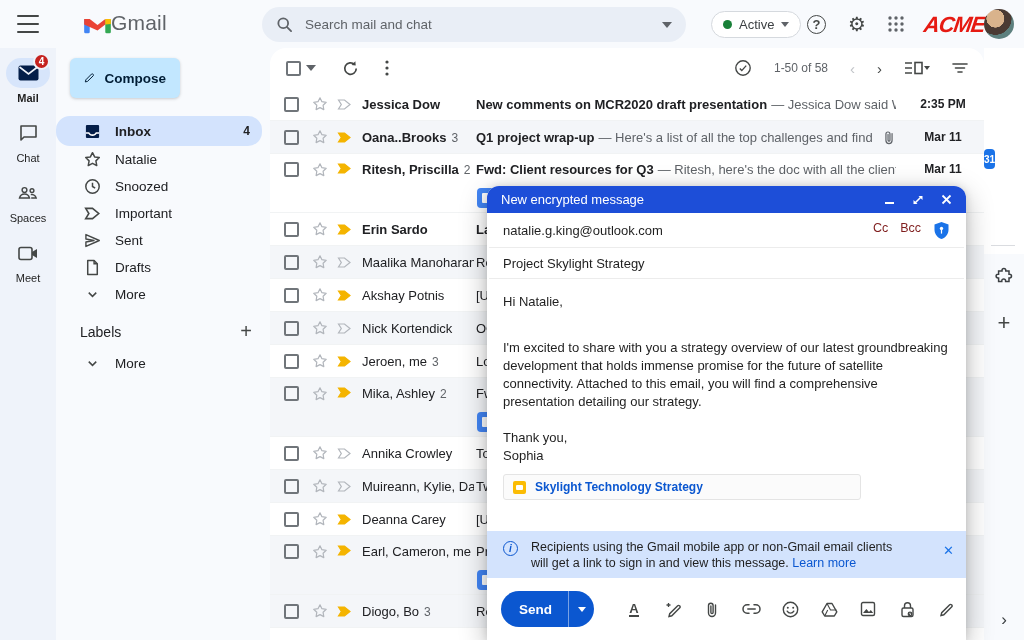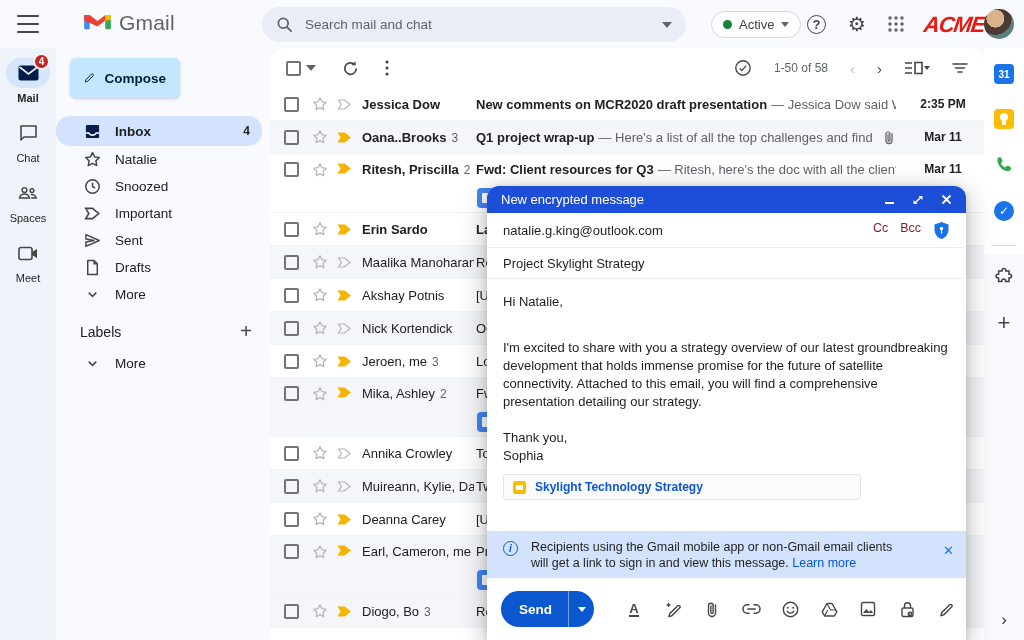--- a/index.html
+++ b/index.html
@@ -4,21 +4,21 @@
 <style>
   *{box-sizing:border-box;margin:0;padding:0}
   html,body{width:1024px;height:640px;overflow:hidden}
   body{font-family:"Liberation Sans","DejaVu Sans",sans-serif;background:#f8fafd;color:#202124}
   .page{position:relative;width:1024px;height:640px;background:#f8fafd}
 
   
   .topbar{position:absolute;top:0;left:0;right:0;height:48px}
   .hamburger{position:absolute;left:17px;top:15px;width:22px;height:18px;display:flex;flex-direction:column;justify-content:space-between;cursor:pointer}
   .hamburger i{height:2px;background:#444746;border-radius:1px}
-  .gmail-logo{position:absolute;left:84px;top:11px;display:flex;align-items:flex-start;gap:8px}
+  .gmail-logo{position:absolute;left:84px;top:11px;display:flex;align-items:flex-end;gap:0}
   .gmail-logo .wordmark{font-size:21px;color:#5f6368;letter-spacing:.2px}
   .searchbar{position:absolute;left:262px;top:7px;width:424px;height:35px;background:#e9eef6;border-radius:18px;display:flex;align-items:center;padding:0 14px;gap:12px}
   .searchbar .ph{font-size:13.5px;color:#5f6368;flex:1}
   .caret{width:0;height:0;border-left:5px solid transparent;border-right:5px solid transparent;border-top:6px solid #5f6368}
   .status-pill{position:absolute;left:711px;top:11px;height:27px;border:1px solid #d5d9de;border-radius:14px;background:#fff;display:flex;align-items:center;gap:7px;padding:0 11px;font-size:13px;color:#3c4043}
   .status-pill .dot{width:9px;height:9px;border-radius:50%;background:#188038}
   .status-pill .caret{border-top-width:5px;border-left-width:4px;border-right-width:4px}
   .tb-icon{position:absolute;top:13px;width:22px;height:22px;display:flex;align-items:center;justify-content:center;color:#444746;cursor:pointer}
   .help-icon{left:807px;font-size:13px;border:1.8px solid #444746;border-radius:50%;width:19px;height:19px;top:15px;font-weight:700}
   .gear-icon{left:846px;font-size:20px}
@@ -77,21 +77,21 @@
   .row.unread .sname,.row.unread .stitle,.row.unread .sdate{font-weight:700}
   .sdate{flex:none;margin-left:24px;font-size:12px;color:#202124;min-width:46px;text-align:center}
   .clip{flex:none;margin-left:10px;display:none}
   .row.hasclip .clip{display:flex}
   .chipfrag{display:none;position:absolute;left:207px;top:34px;width:52px;height:20px;background:#4285f4;border-radius:4px}
   .chipfrag::after{content:"";position:absolute;left:5px;top:5px;width:7px;height:10px;background:#fff;border-radius:1px}
   .row.haschip .chipfrag{display:block}
 
   
   .rightstrip{position:absolute;right:0;top:48px;width:40px;bottom:0}
-  .rs-card{position:absolute;top:0;left:0;right:0;height:206px;background:#fff;display:flex;flex-direction:column;align-items:center;padding-top:16px;gap:25px}
+  .rs-card{position:absolute;top:0;left:0;right:0;height:206px;background:#fff;display:flex;flex-direction:row;align-items:center;padding-top:16px;gap:25px}
   .rs-div{position:absolute;top:197px;left:7px;right:9px;border-top:1px solid #dadce0}
   .rs-low{position:absolute;top:218px;left:0;right:0;display:flex;flex-direction:column;align-items:center;gap:24px}
   .rs-ic{width:22px;height:22px;display:flex;align-items:center;justify-content:center;cursor:pointer}
   .cal{background:#1a73e8;border-radius:4px;color:#fff;font-size:10px;font-weight:700;width:20px;height:20px}
   .keep{background:#fbbc04;border-radius:4px;width:20px;height:20px;position:relative}
   .keep::after{content:"";position:absolute;left:6px;top:4px;width:8px;height:8px;border-radius:50%;background:#fff}
   .keep::before{content:"";position:absolute;left:8px;top:12px;width:4px;height:4px;background:#fff}
   .tasks{background:#1a73e8;border-radius:50%;width:20px;height:20px;color:#fff;font-size:12px;font-weight:700;display:flex;align-items:center;justify-content:center}
   .plusbtn{font-size:22px;color:#444746;font-weight:400}
   .expand-chevron{position:absolute;bottom:10px;left:0;right:0;text-align:center;font-size:17px;color:#3c4043;cursor:pointer}

